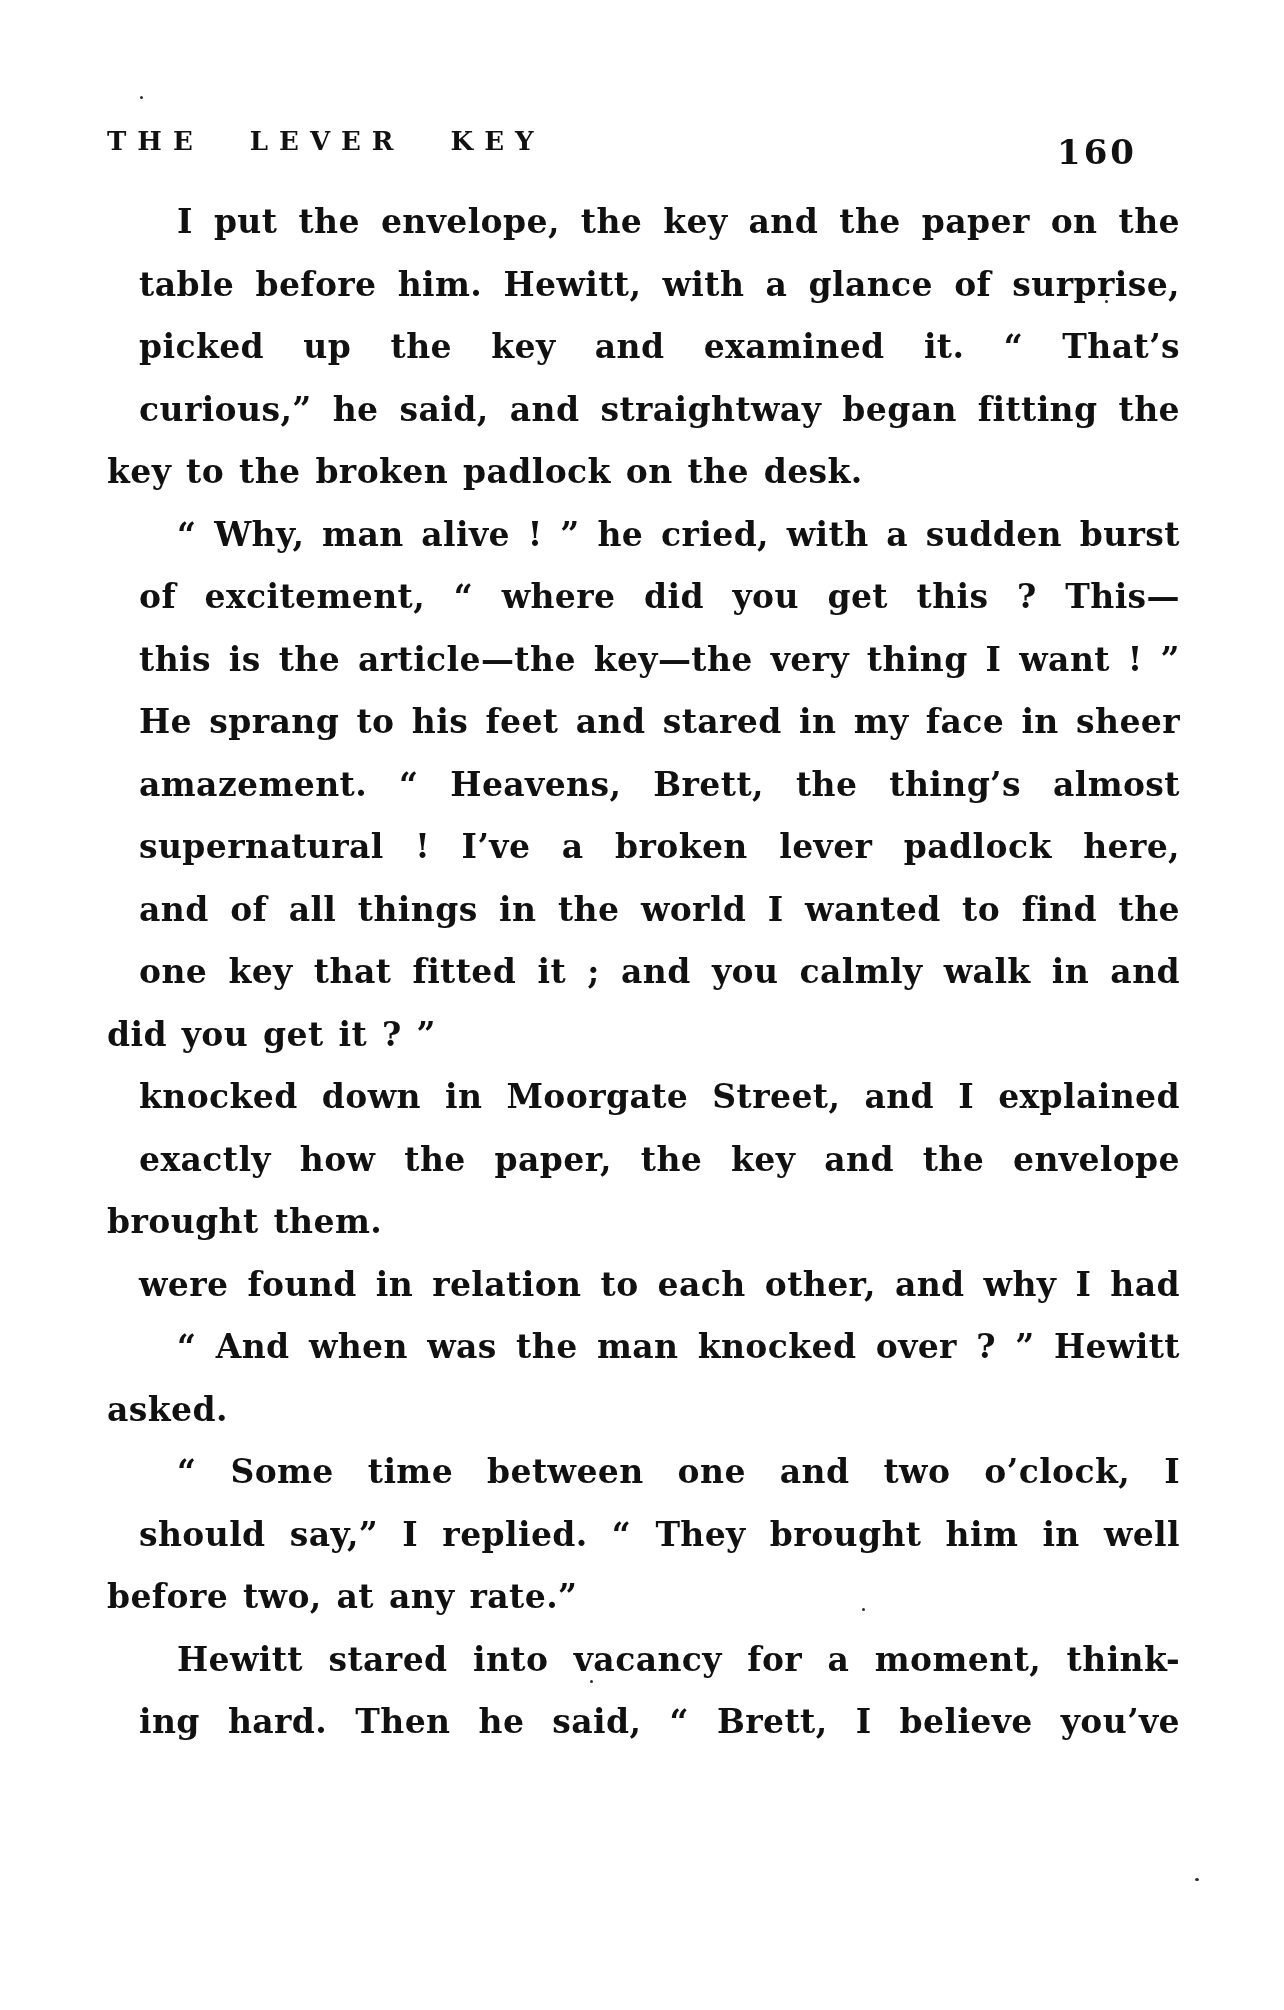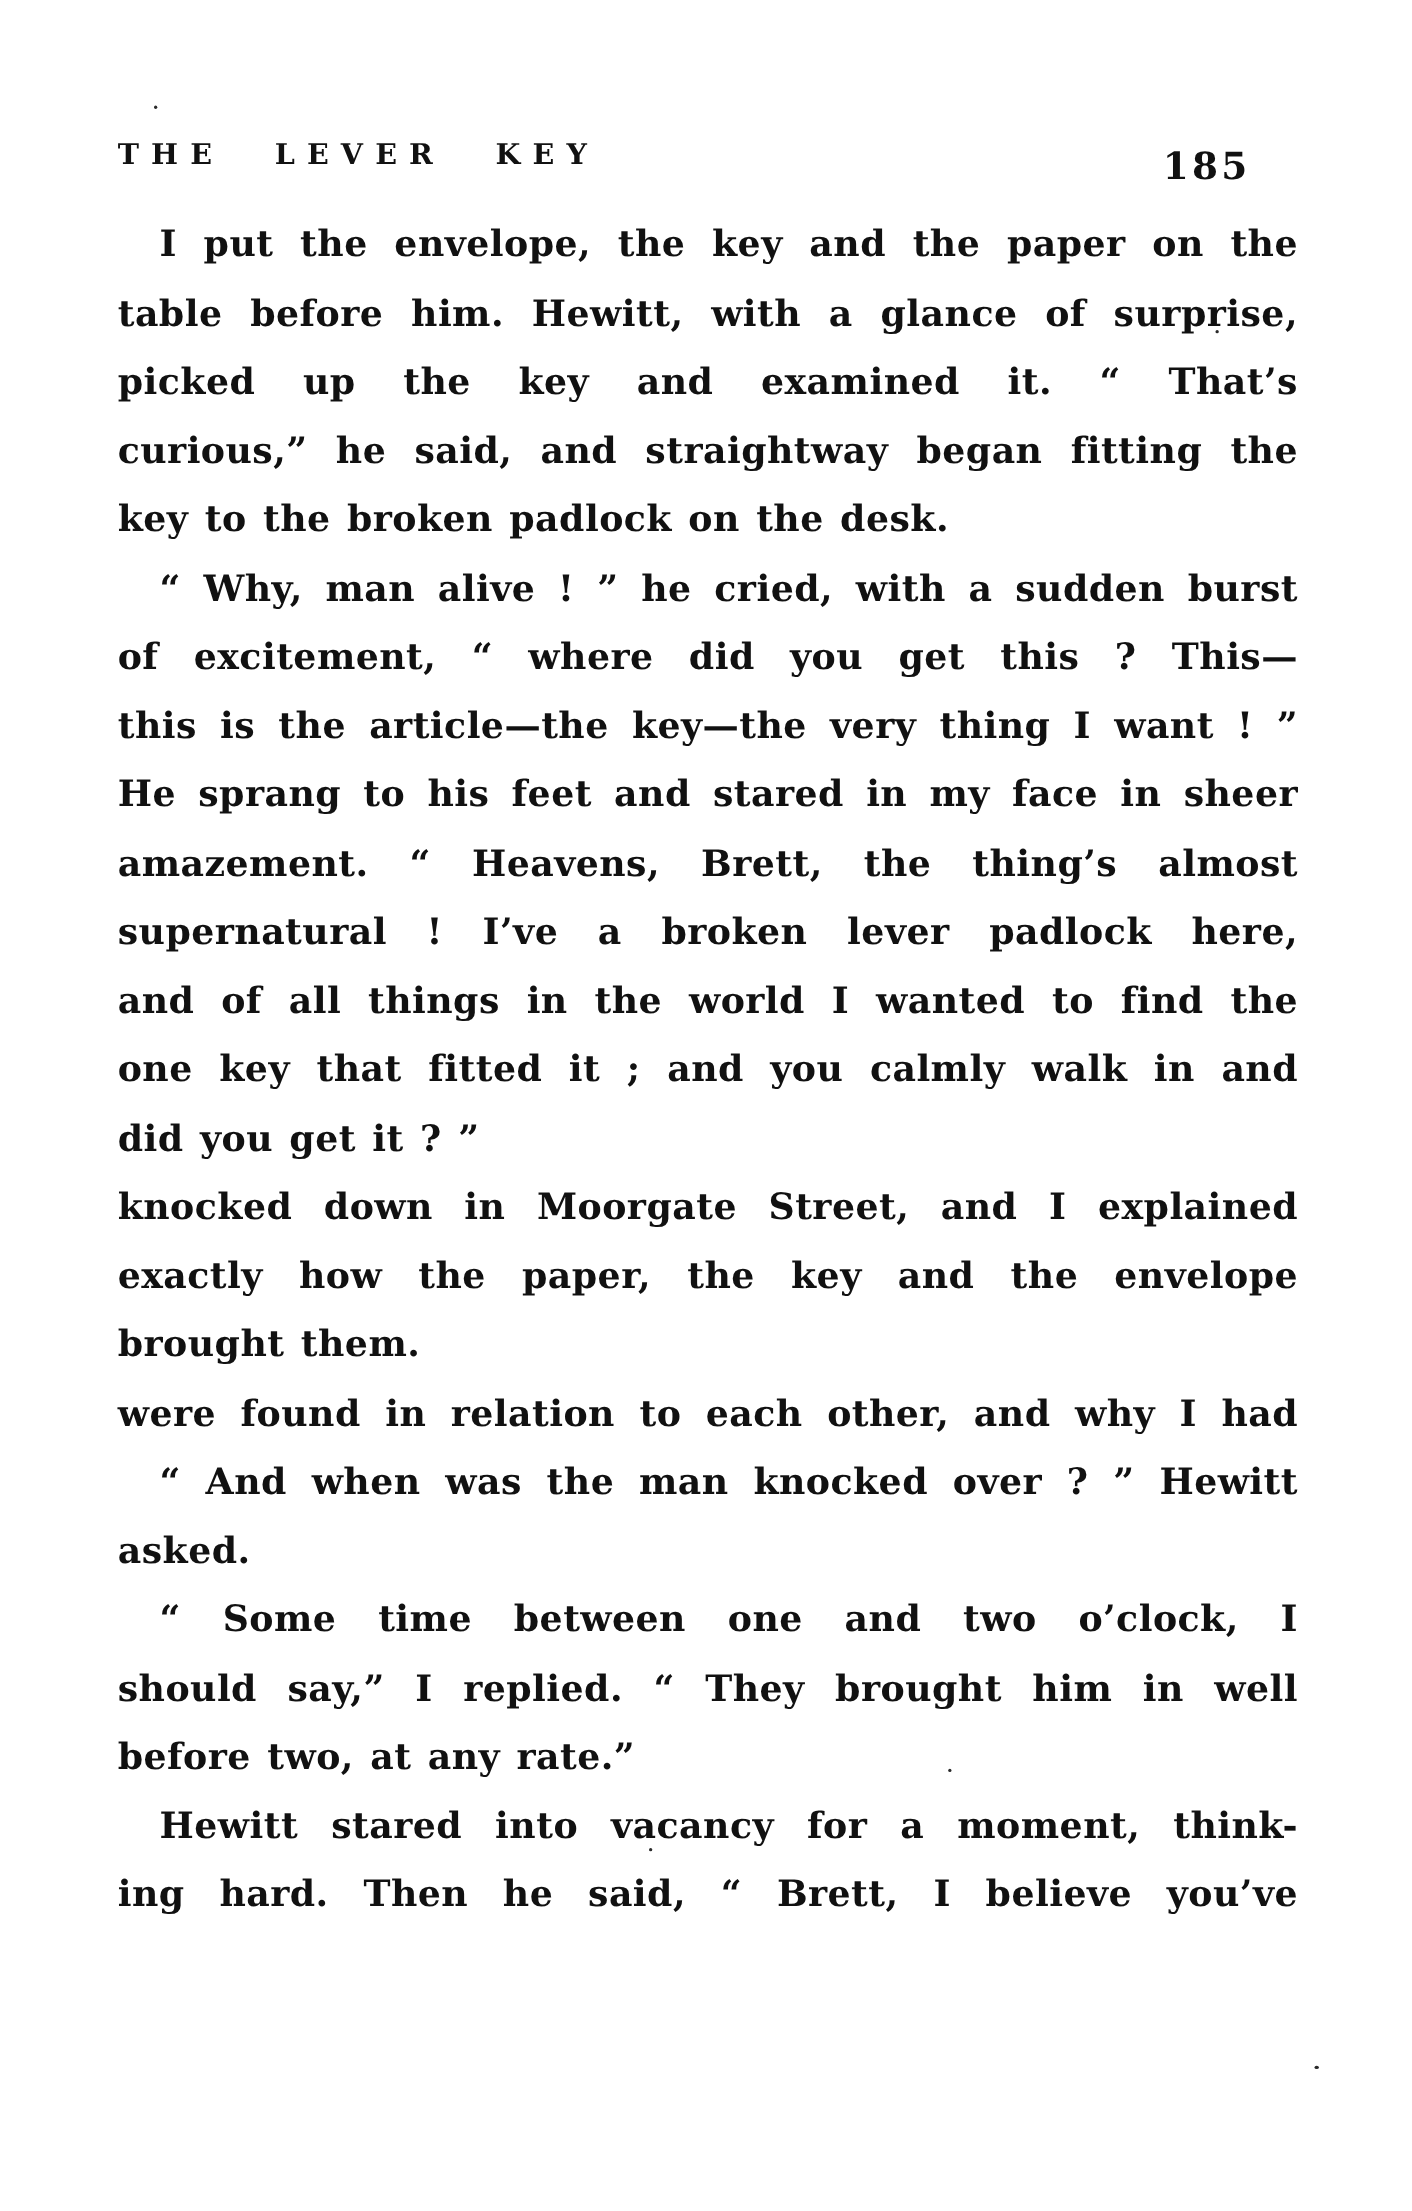--- a/index.html
+++ b/index.html
@@ -53,41 +53,41 @@
   }
   .line{
     display:block;
     height:62.5px;
     line-height:62.5px;
     text-align:justify;
     text-align-last:justify;
     white-space:nowrap;
     overflow:visible;
   }
-  .line.justify{white-space:normal;}
+  .line.justify{white-space:normal;margin-left:32px;}
   .line.indent{padding-left:38px;}
   .line.end{
     text-align:right;
     text-align-last:left;
   }
   .speck{
     position:absolute;
     background:#2a2a2a;
     border-radius:50%;
   }
 </style>
 </head>
 <body>
 
 <div class="page">
   <div class="text-block">
 
     <div class="header-row">
       <div class="running-title">THE LEVER KEY</div>
-      <div class="page-number">185</div>
+      <div class="page-number">160</div>
     </div>
 
     <div class="body-text">
       <div class="line justify indent">I put the envelope, the key and the paper on the</div>
       <div class="line justify">table before him.  Hewitt, with a glance of surprise,</div>
       <div class="line justify">picked up the key and examined it.  “ That’s</div>
       <div class="line justify">curious,” he said, and straightway began fitting the</div>
       <div class="line end">key to the broken padlock on the desk.</div>
       <div class="line justify indent">“ Why, man alive ! ”  he cried, with a sudden burst</div>
       <div class="line justify">of excitement, “ where did you get this ?  This—</div>

